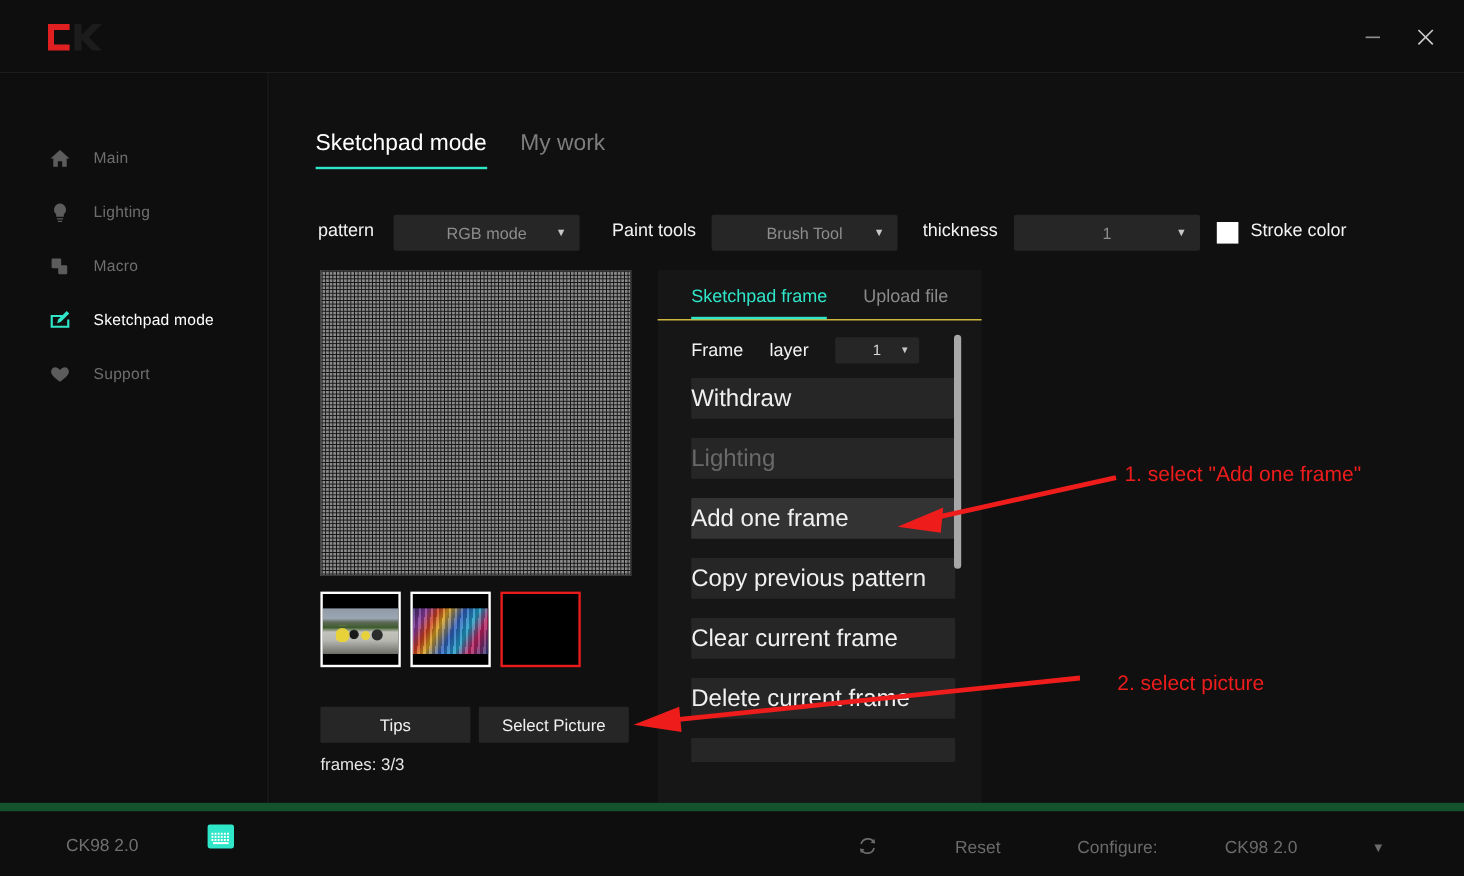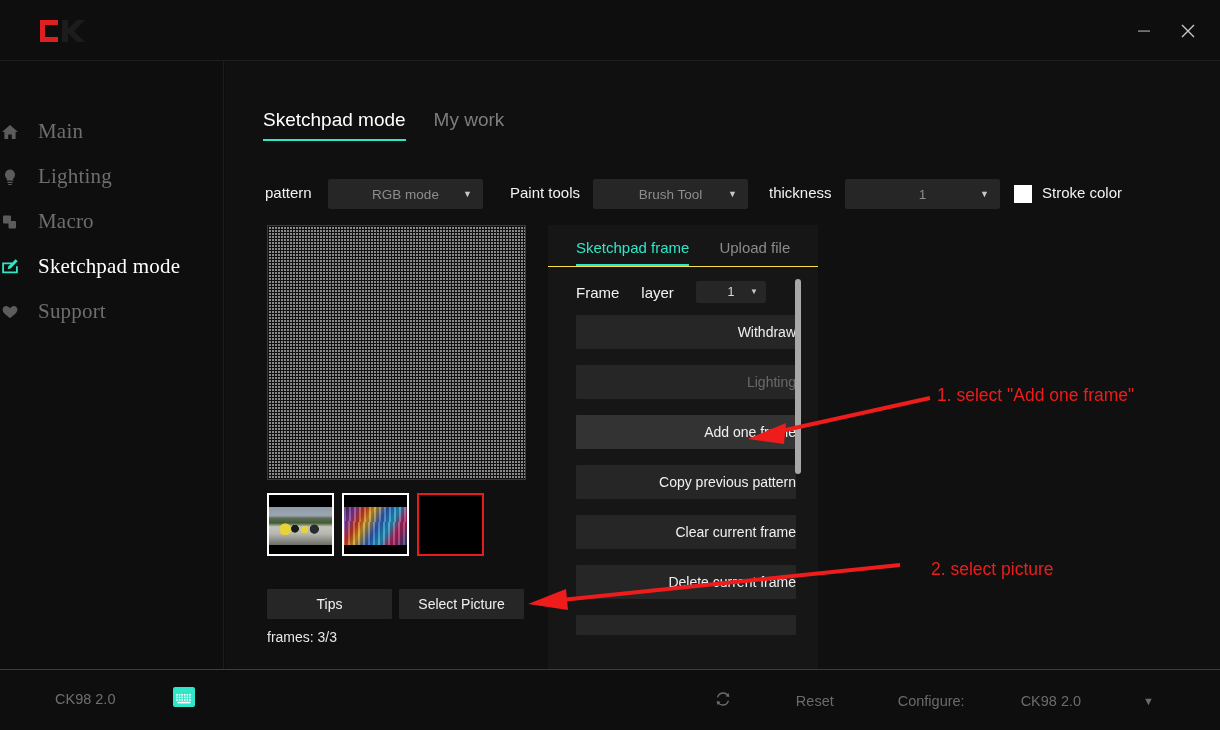--- a/index.html
+++ b/index.html
@@ -24,22 +24,22 @@
   }
   .win-btn svg { display: block; }
 
   
   .sidebar {
     position: absolute; left: 0; top: 61px; width: 224px; height: 608px;
     background: #0e0e0e; border-right: 1px solid #1c1c1c;
   }
   .nav { position: absolute; left: 0; top: 48px; width: 100%; }
   .nav-item {
-    display: flex; align-items: center; height: 45px; gap: 18px;
-    color: #6e6e6e; font-size: 21px; letter-spacing: .2px; font-family: Liberation Serif, serif;
+    display: flex; align-items: center; height: 45px; padding-left: 40px; gap: 18px;
+    color: #6e6e6e; font-size: 13px; letter-spacing: .2px;
   }
   .nav-item .ico { width: 20px; height: 20px; display: flex; align-items: center; justify-content: center; }
   .nav-item.active { color: #ffffff; }
   .nav-item.active .ico svg { fill: #2fe6c8; }
   .nav-item .ico svg { fill: #5c5c5c; }
 
   
   .main { position: absolute; left: 225px; top: 61px; width: 995px; height: 608px; background: #101010; }
 
   .tabs { position: absolute; left: 38px; top: 48px; display: flex; align-items: flex-end; gap: 28px; }
@@ -122,39 +122,39 @@
   .fp-row { display: flex; align-items: center; padding: 14px 0 0 28px; gap: 22px; }
   .fp-row .lbl { color: #f2f2f2; font-size: 15px; }
   .fp-dd {
     width: 70px; height: 22px; background: #262626; border-radius: 2px; position: relative;
     display: flex; align-items: center; justify-content: center;
   }
   .fp-dd .val { color: #d8d8d8; font-size: 12.5px; }
   .fp-dd .car { position: absolute; right: 8px; color: #c8c8c8; font-size: 8px; line-height: 1; }
   .fp-btns { padding: 12px 0 0 28px; }
   .fp-btn {
-    width: 220px; height: 34px; background: #262626; color: #f0f0f0; font-size: 14px;
-    display: flex; align-items: center; justify-content: flex-end; margin-bottom: 16px; border-radius: 1px;
+    width: 220px; height: 34px; background: #262626; color: #f0f0f0; font-size: 20px;
+    display: flex; align-items: center; justify-content: flex-start; margin-bottom: 16px; border-radius: 1px;
   }
   .fp-btn.disabled { color: #6a6a6a; }
   .fp-btn.hl { background: #333333; }
   .fp-btn.cut { height: 20px; overflow: hidden; margin-bottom: 0; }
   .fp-scroll {
     position: absolute; left: 247px; top: 54px; width: 6px; height: 195px;
     background: #a8a8a8; border-radius: 3px;
   }
 
   
   .anno { position: absolute; color: #ef1c1c; font-size: 17.5px; white-space: nowrap; }
   .anno-svg { position: absolute; left: 0; top: 0; width: 1220px; height: 730px; pointer-events: none; }
 
   
   .footer {
     position: absolute; left: 0; top: 669px; width: 1220px; height: 61px;
-    background: #0e0e0e; border-top: 1px solid #14532d;
+    background: #0e0e0e; border-top: 7px solid #14532d;
   }
   .foot-name { position: absolute; left: 55px; top: 21px; color: #6f6f6f; font-size: 14.5px; }
   .kbd-ico {
     position: absolute; left: 173px; top: 687px; width: 22px; height: 20px;
     background: #2fe6c8; border-radius: 2px;
   }
   .foot-right { position: absolute; right: 0; top: 0; height: 61px; display: flex; align-items: center; }
   .foot-item { color: #6b6b6b; font-size: 14.5px; }
 </style>
 </head>

